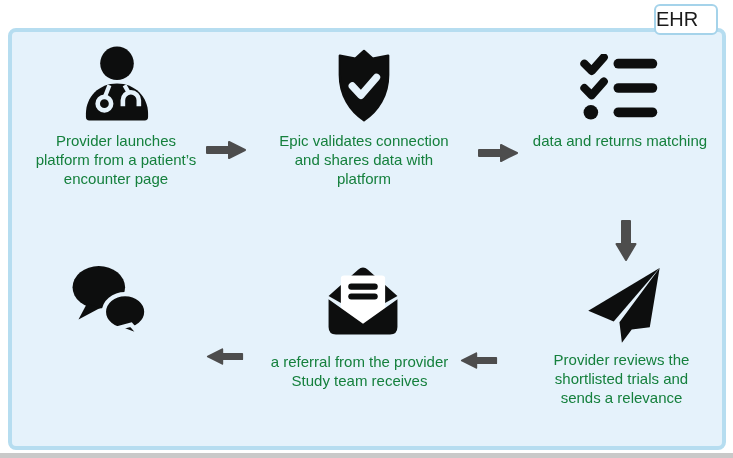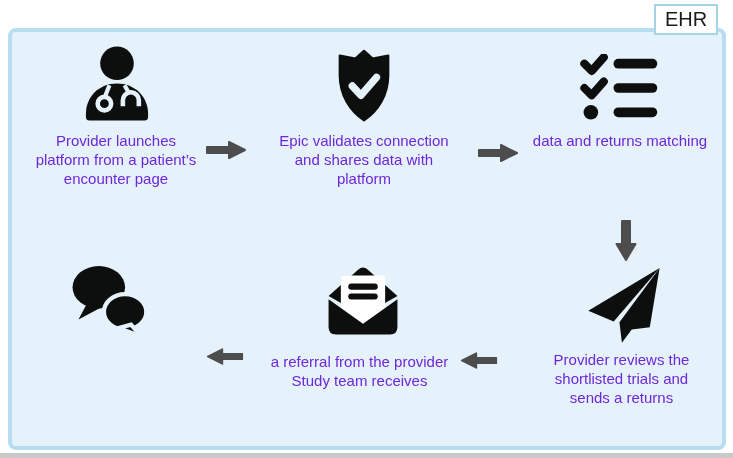--- a/index.html
+++ b/index.html
@@ -12,27 +12,27 @@
     box-sizing:border-box;border:4px solid #b6ddf0;background:#e5f2fb;
     border-radius:8px;
   }
   .bottom-shadow{
     position:absolute;left:0;top:453px;width:733px;height:5px;
     background:#c9c9c9;
   }
   .ehr-tab{
     position:absolute;left:654px;top:4px;width:64px;height:31px;
     box-sizing:border-box;border:2px solid #a5d3ea;background:#ffffff;
-    z-index:3;display:flex;align-items:center;justify-content:center;
-    font-size:20px;color:#1a1a1a;border-radius:1px;
+    z-index:3;display:flex;align-items:center;
+    font-size:20px;color:#1a1a1a;border-radius:6px;
   }
   .icon-wrap{position:absolute;z-index:2;}
   .icon-wrap svg{display:block;width:100%;height:100%;}
   .caption{
-    position:absolute;z-index:2;text-align:center;color:#6d28d9;
+    position:absolute;z-index:2;text-align:center;color:#15803d;
     font-size:15px;line-height:19px;
   }
   .caption .ln{white-space:nowrap;}
   .arrow{position:absolute;z-index:2;}
   .arrow svg{display:block;width:100%;height:100%;}
   .ic{fill:#0d0e0e;}
   .aw{fill:#4d4d4d;stroke:#4d4d4d;stroke-width:2;stroke-linejoin:round;}
 </style>
 </head>
 <body>
@@ -108,21 +108,21 @@
 
   <div class="icon-wrap" style="left:583px;top:264px;width:86px;height:82px">
     <svg viewBox="0 0 100 100">
       <path class="ic" d="M91,5 L4,57 L35,70 Z"></path>
       <path class="ic" d="M91,5 L42,71 L45,96 L57,80 L79,77 Z"></path>
     </svg>
   </div>
   <div class="caption" style="left:524px;top:350px;width:195px">
     <div class="ln">Provider reviews the</div>
     <div class="ln">shortlisted trials and</div>
-    <div class="ln">sends a returns</div>
+    <div class="ln">sends a relevance</div>
   </div>
 
   <div class="arrow" style="left:460px;top:350px;width:38px;height:21px">
     <svg viewBox="0 0 42 22">
         <path class="aw" d="M40,8 H18 V3 L2,11 L18,19 V14 H40 Z"></path>
       </svg>
   </div>
 
   <div class="icon-wrap" style="left:321px;top:259px;width:84px;height:82px">
     <svg viewBox="0 0 100 100">

